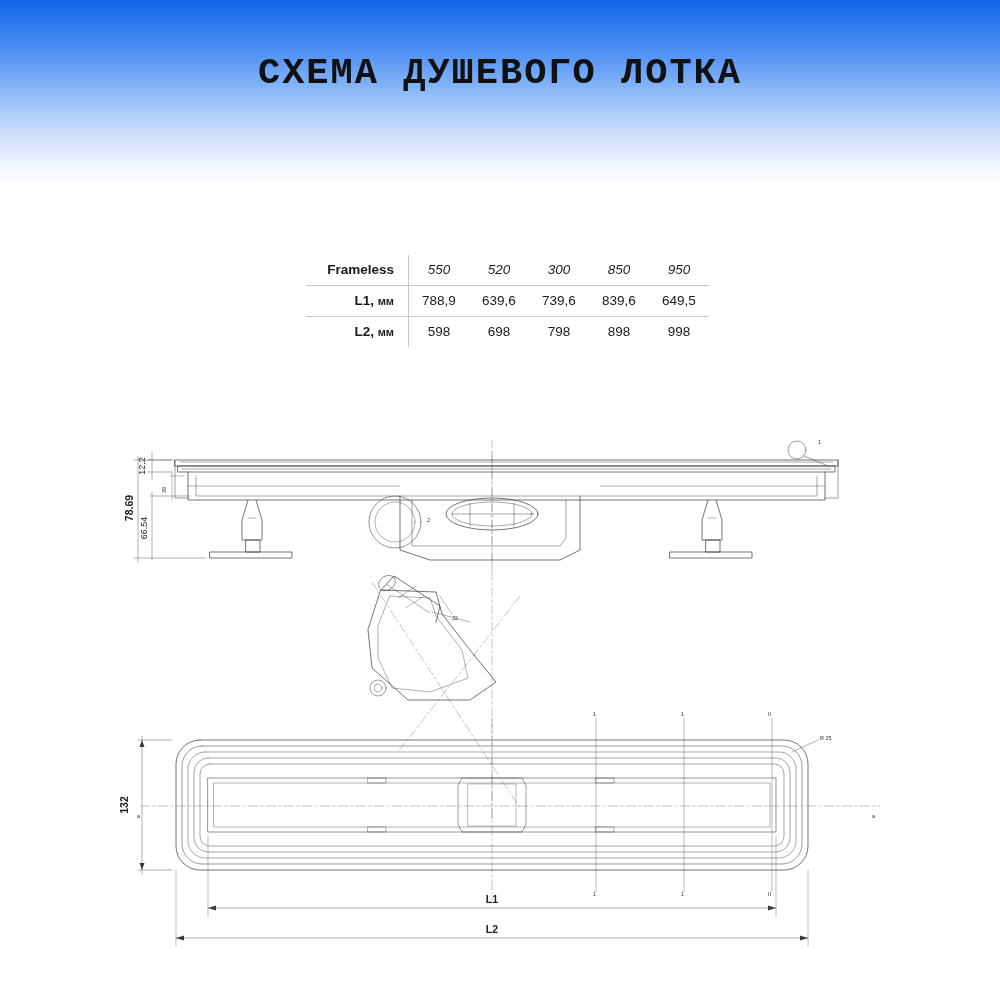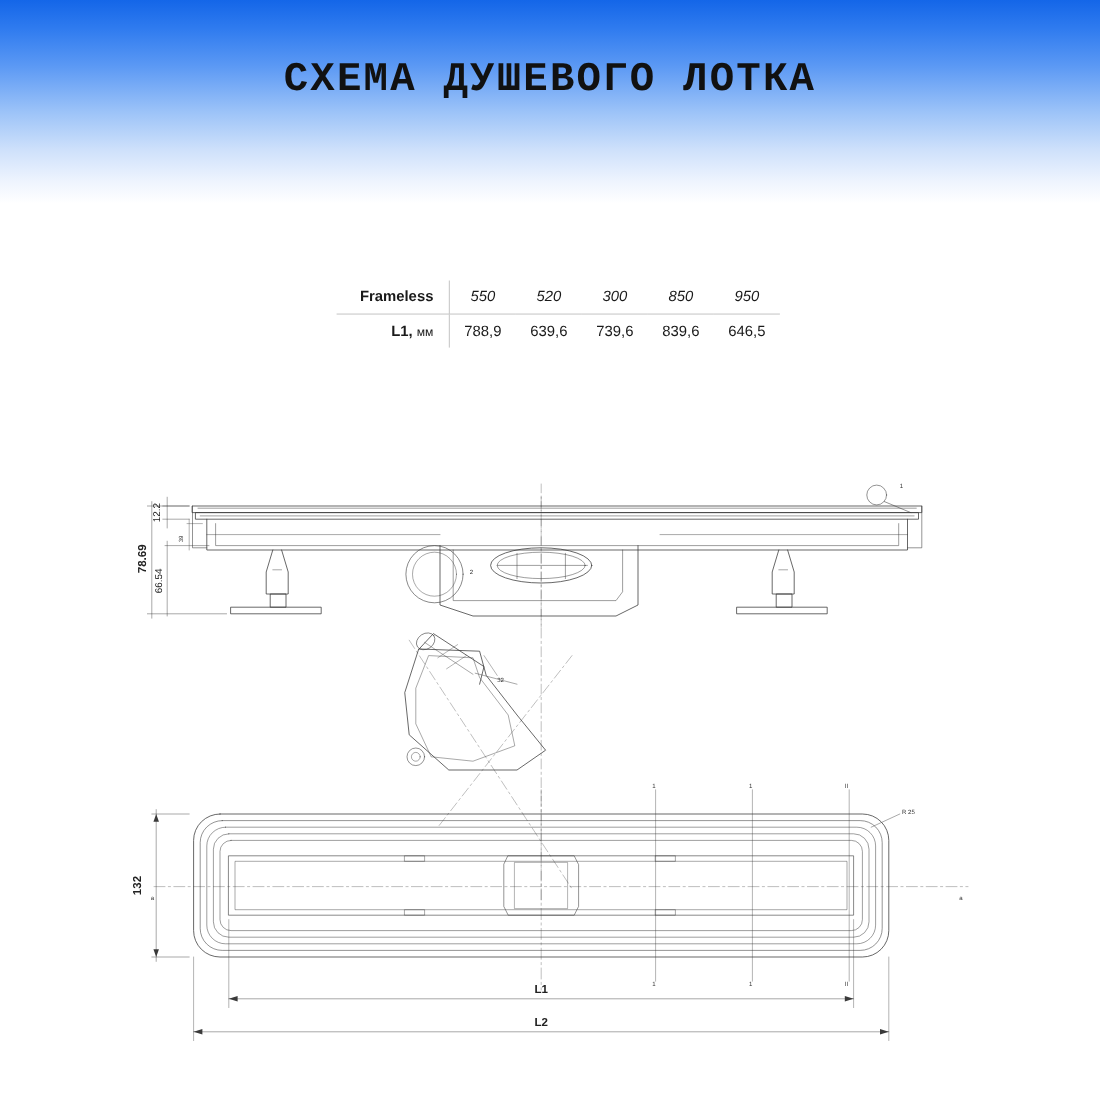--- a/index.html
+++ b/index.html
@@ -40,21 +40,21 @@
     margin-top:46px;
   }
   .spec-table tr:last-child td{border-bottom:none;}
   .spec-table td.rowhead{
     width:88px;
     text-align:right;
     padding-right:14px;
     font-weight:bold;
     border-right:1px solid #c9c9c9;
   }
-  .spec-table td.rowhead .unit{font-weight:normal;font-size:11px;}
+  .spec-table td.rowhead .unit{font-weight:bold;font-size:11px;}
   .spec-table td.colhead{font-weight:normal;font-style:italic;}
   .spec-table tr.head td.rowhead{font-weight:bold;}
   
   .drawing{
     position:absolute;left:0;top:400px;width:820px;height:600px;
   }
   .drawing svg{display:block;}
   .dimtext{
     font-family:"Liberation Sans",sans-serif;
     font-size:9px;
@@ -78,21 +78,29 @@
     <td class="colhead">300</td>
     <td class="colhead">850</td>
     <td class="colhead">950</td>
   </tr>
   <tr>
     <td class="rowhead"><span>L1,</span> <span class="unit">мм</span></td>
     <td>788,9</td>
     <td>639,6</td>
     <td>739,6</td>
     <td>839,6</td>
-    <td>646,5</td>
+    <td>649,5</td>
+  </tr>
+  <tr>
+    <td class="rowhead"><span>L2,</span> <span class="unit">мм</span></td>
+    <td>598</td>
+    <td>698</td>
+    <td>798</td>
+    <td>898</td>
+    <td>998</td>
   </tr>
 </tbody>
   </table>
 
 <div class="drawing">
 <svg width="1000" height="600" viewBox="0 0 1000 600" xmlns="http://www.w3.org/2000/svg">
   <g fill="none" stroke="#3a3a3a" stroke-width="0.7" stroke-linejoin="round" stroke-linecap="round">
 
     <g>
 

